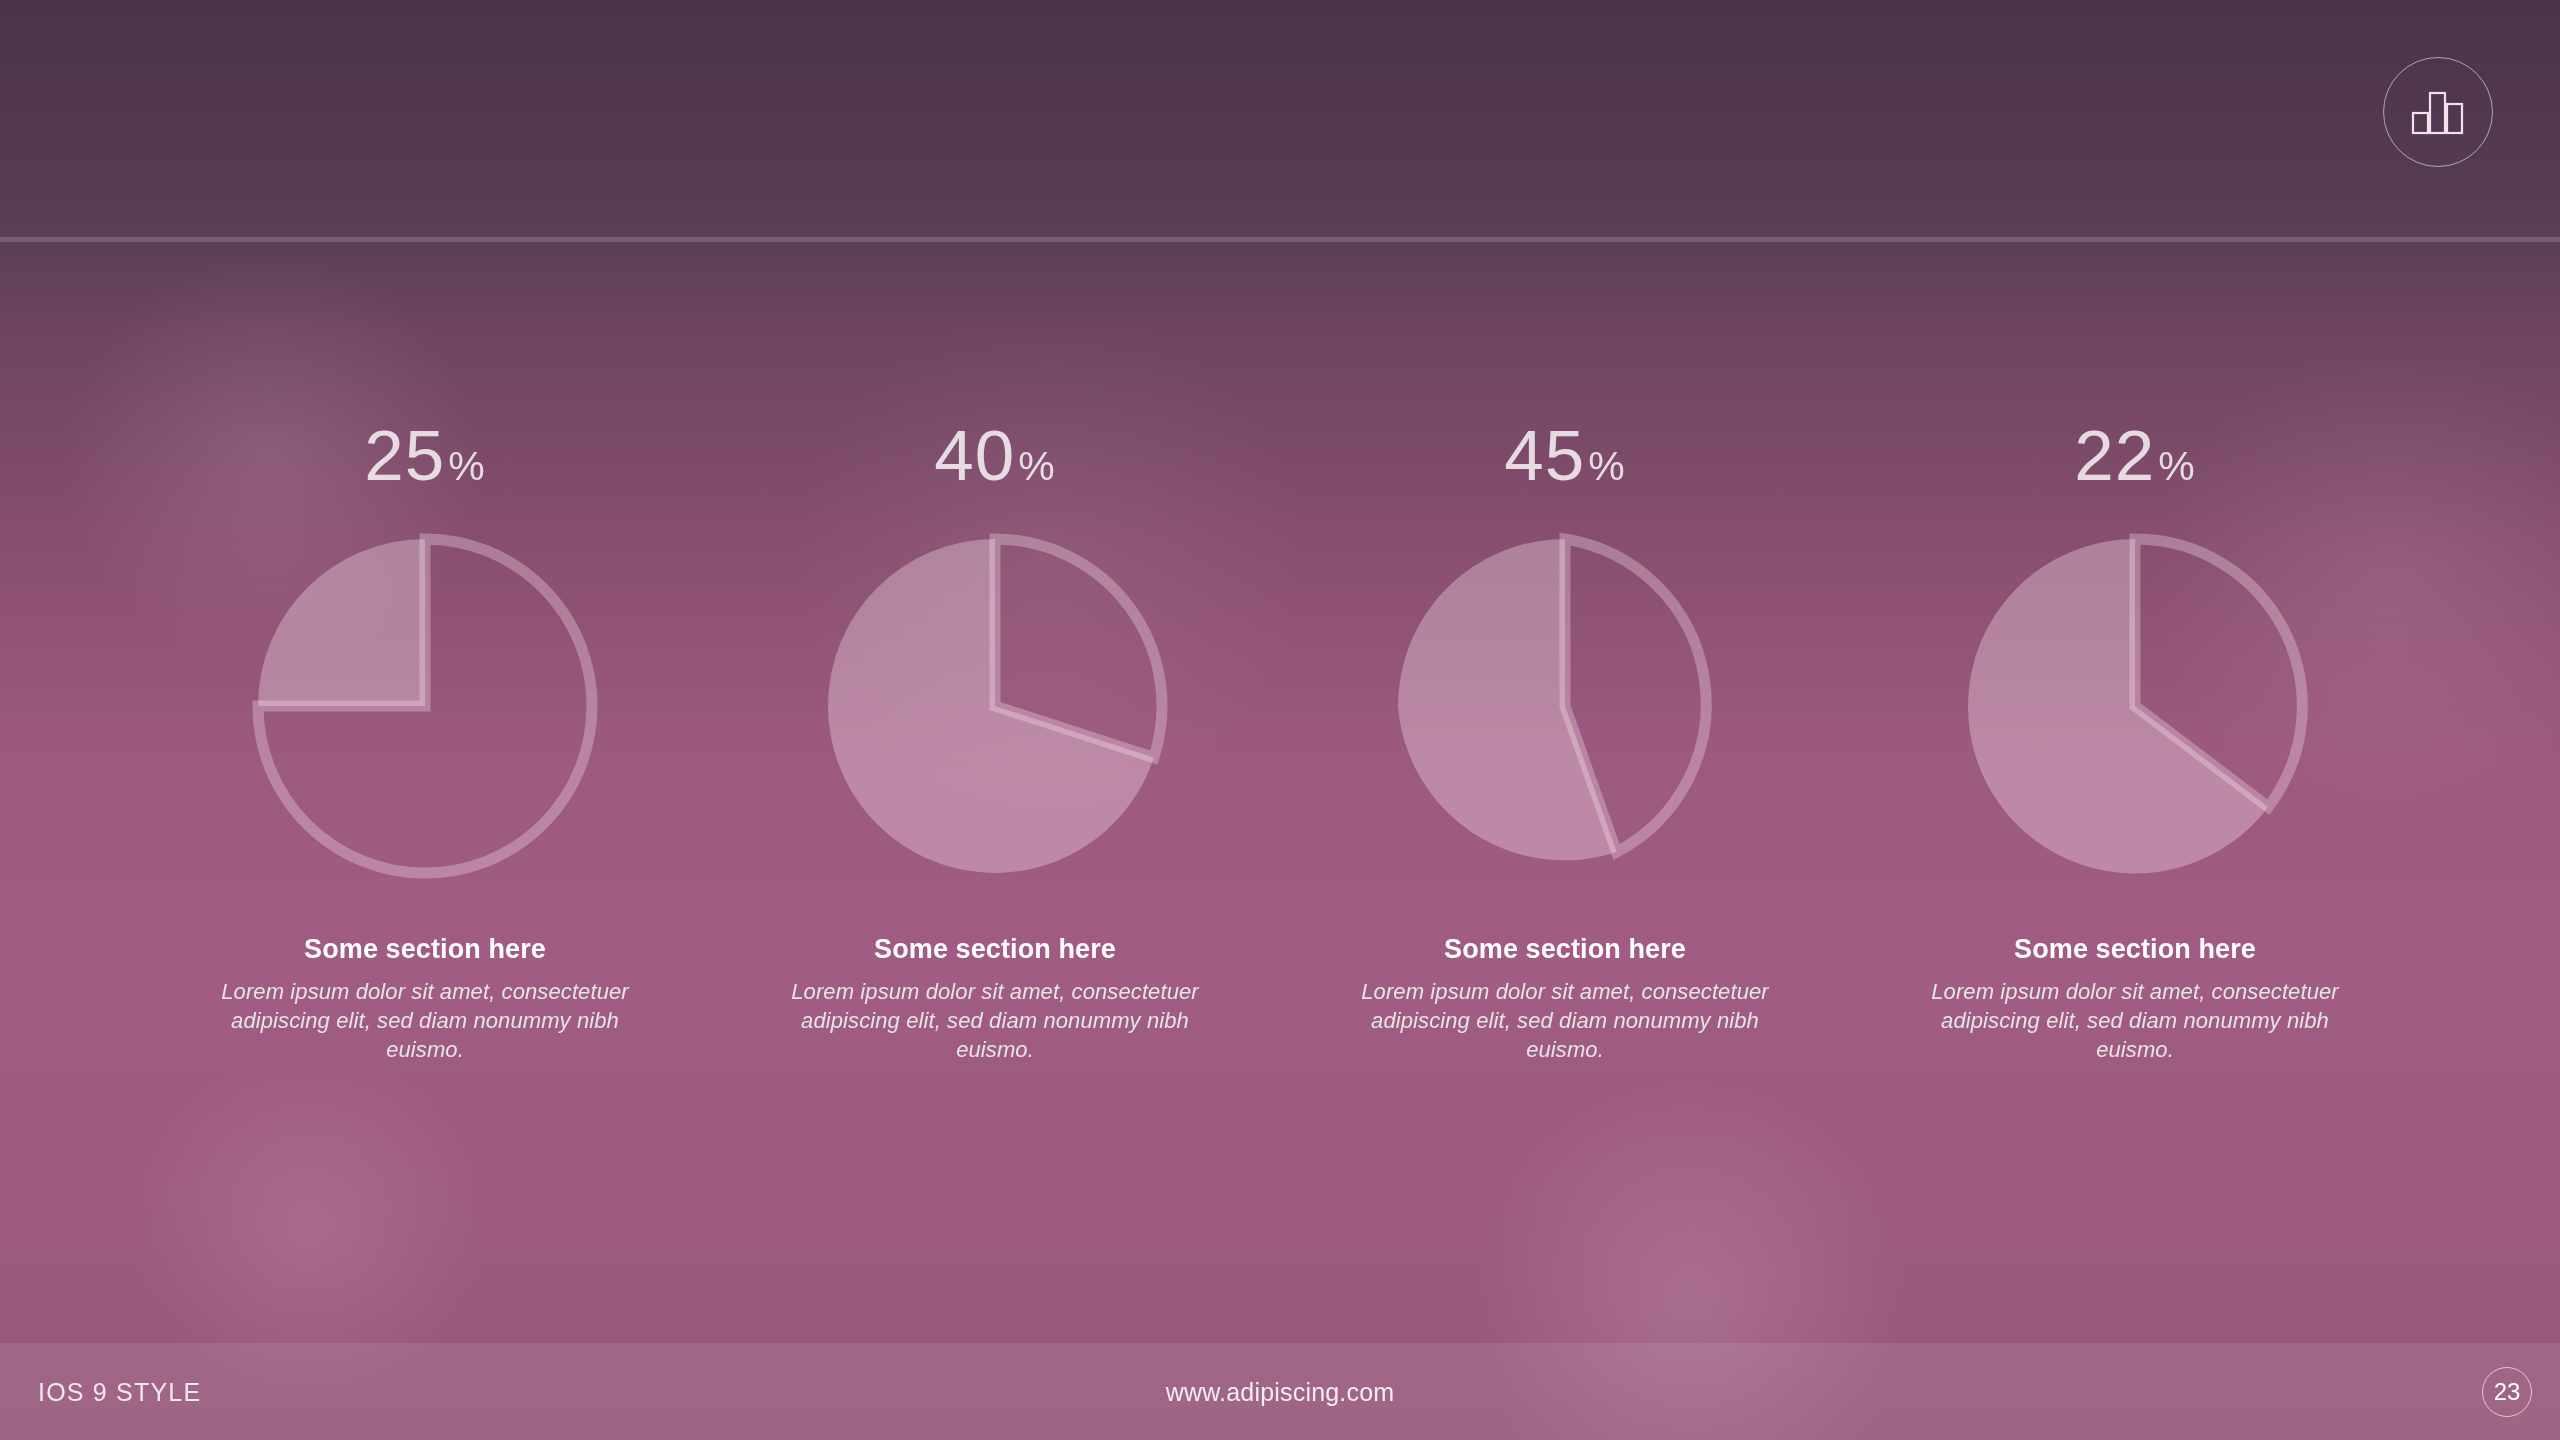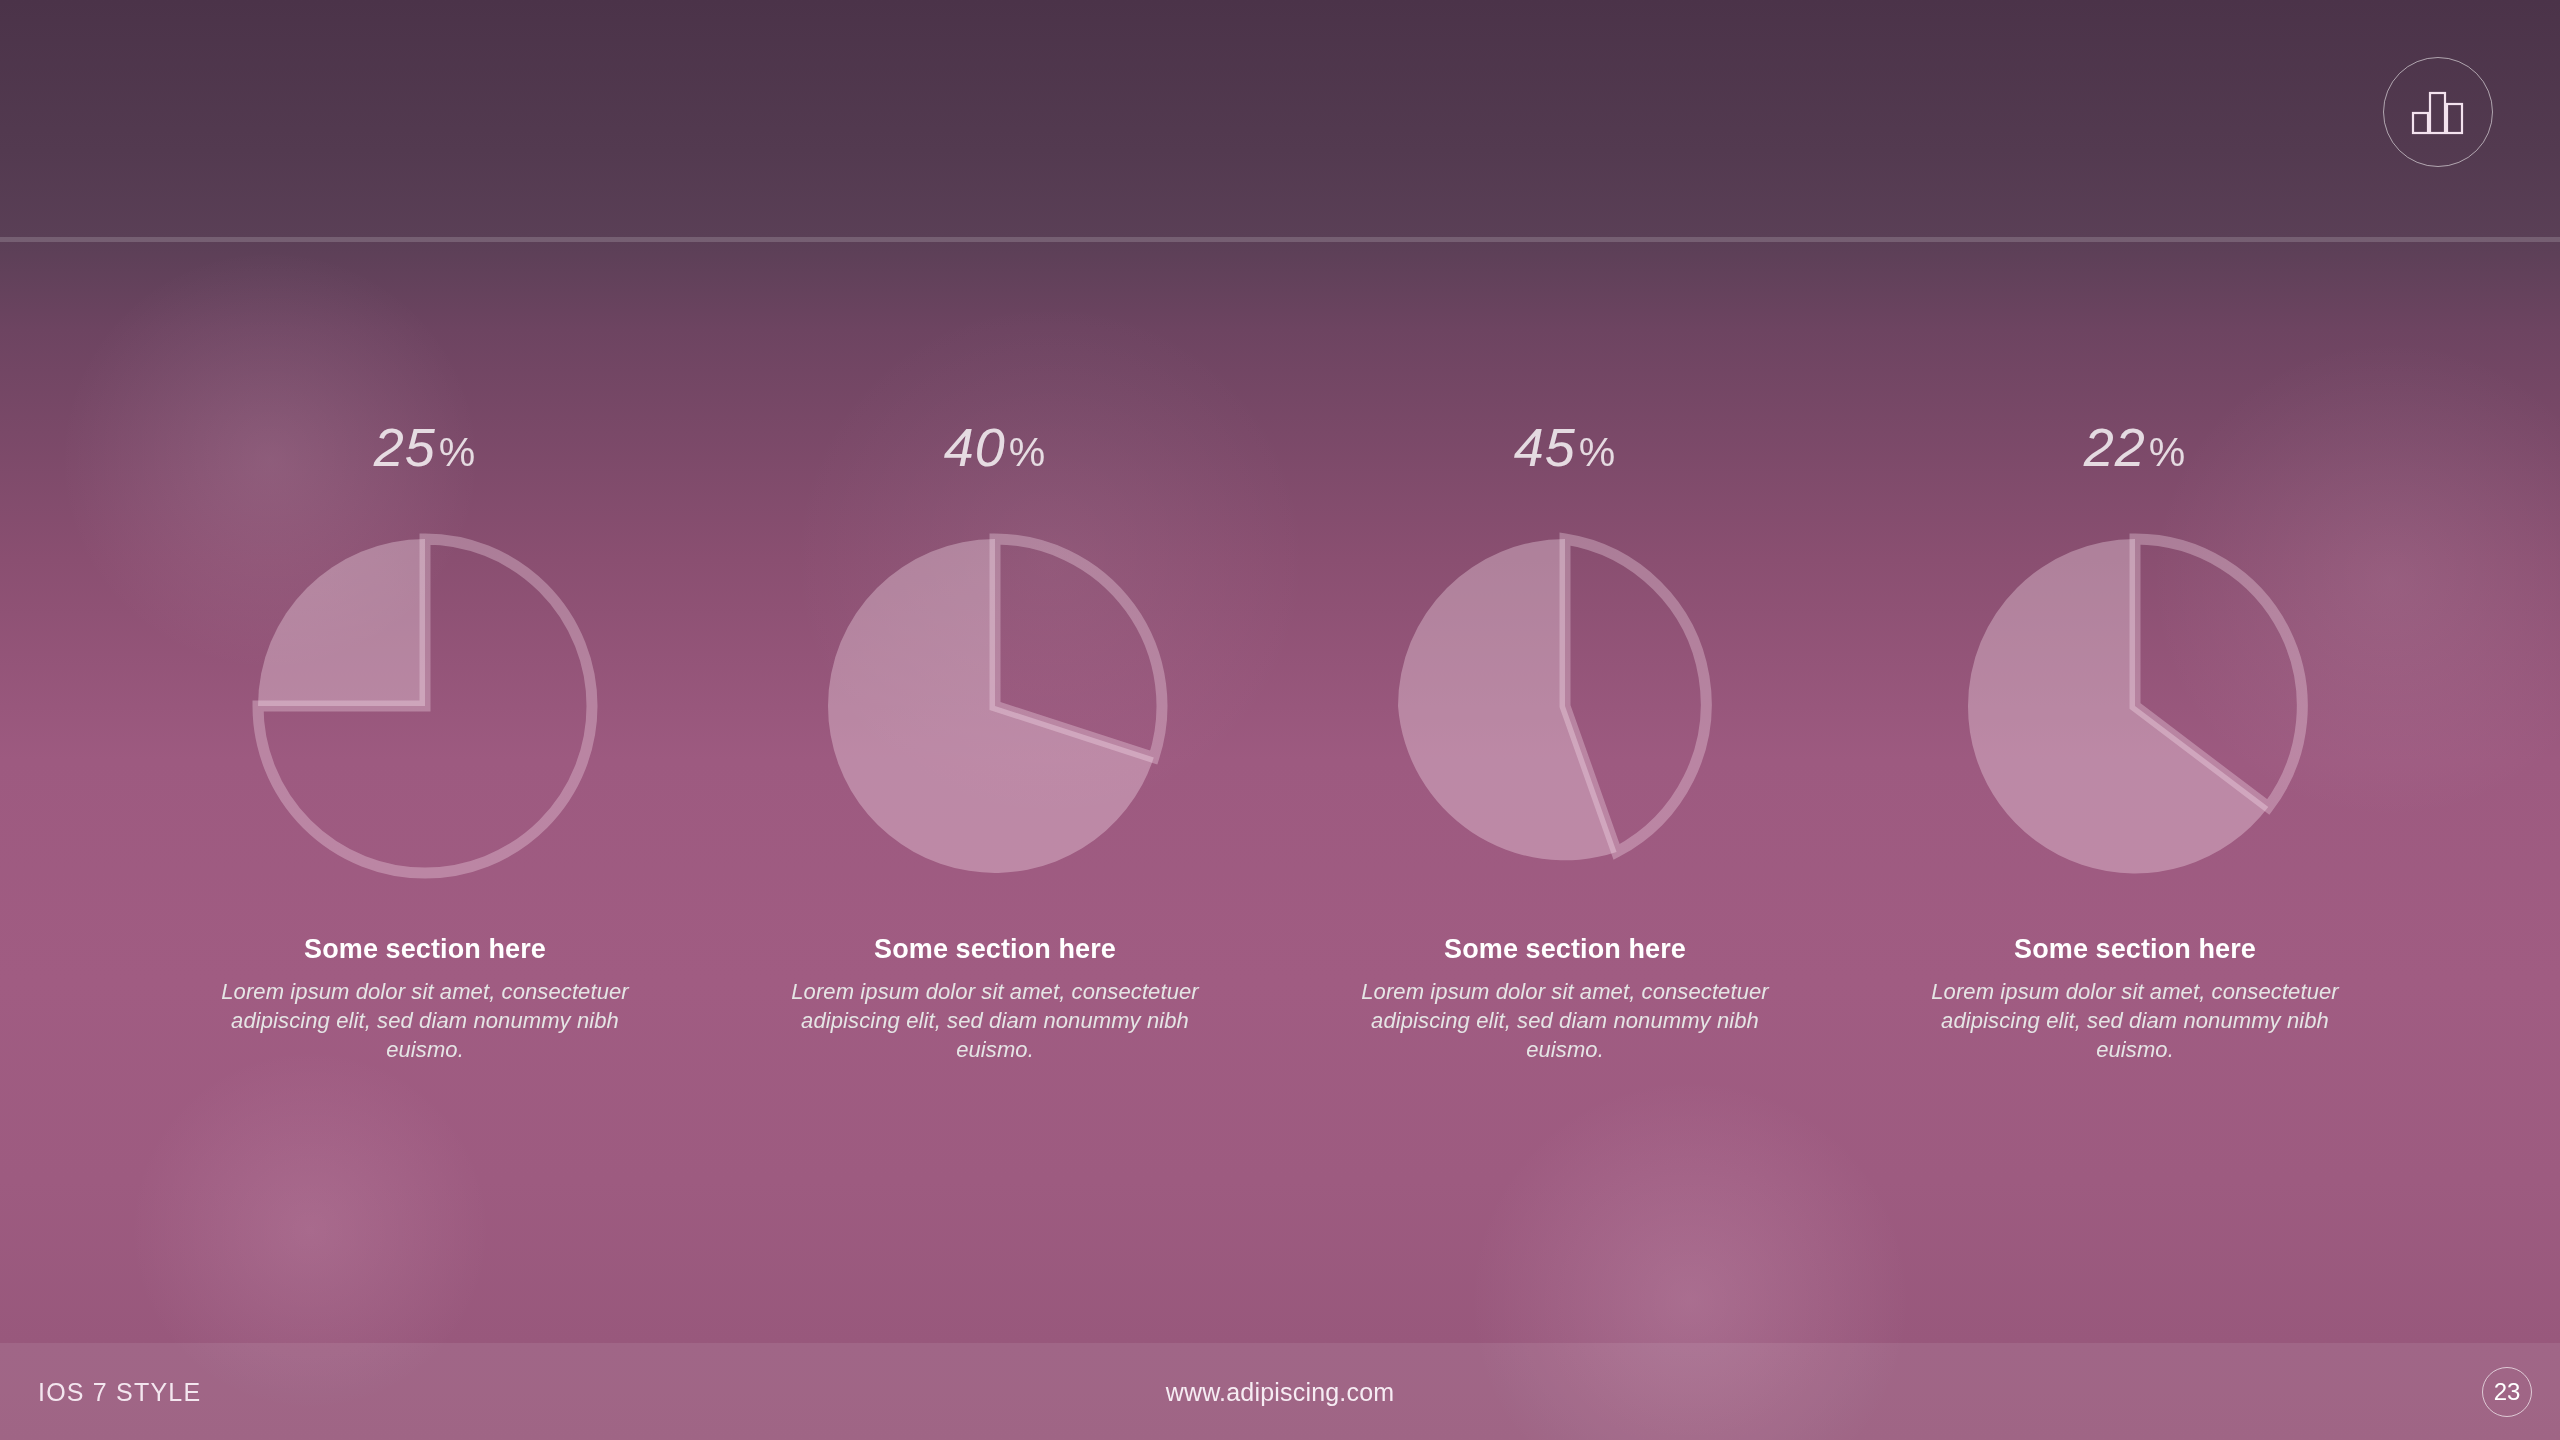--- a/index.html
+++ b/index.html
@@ -77,21 +77,21 @@
     display:flex; flex-direction:column; align-items:center;
   }
   .pct {
     color:rgba(255,255,255,0.80);
     font-weight:300;
     line-height:1;
     letter-spacing:1px;
     height:84px;
     display:flex; align-items:baseline; justify-content:center;
   }
-  .pct .num { font-size:54px; font-weight:300;font-style:italic; }
+  .pct .num { font-size:71px; font-weight:300; }
   .pct .sym { font-size:41px; font-weight:300; margin-left:3px; }
 
   .pie-wrap {
     width:360px; height:360px; margin-top:22px;
     position:relative;
   }
   .pie-wrap svg { display:block; }
 
   .caption { margin-top:48px; text-align:center; width:430px; }
   .caption-title {
@@ -213,16 +213,16 @@
     </div>
     <div class="caption">
       <div class="caption-title">Some section here</div>
       <div class="caption-body">Lorem ipsum dolor sit amet, consectetuer adipiscing elit, sed diam nonummy nibh euismo.</div>
     </div>
   </div>
 
 </div>
 
 <div class="footer">
-  <div class="footer-left">IOS 7 STYLE</div>
+  <div class="footer-left">IOS 9 STYLE</div>
   <div class="footer-center">www.adipiscing.com</div>
   <div class="footer-page">23</div>
 </div>
 
 </body></html>

